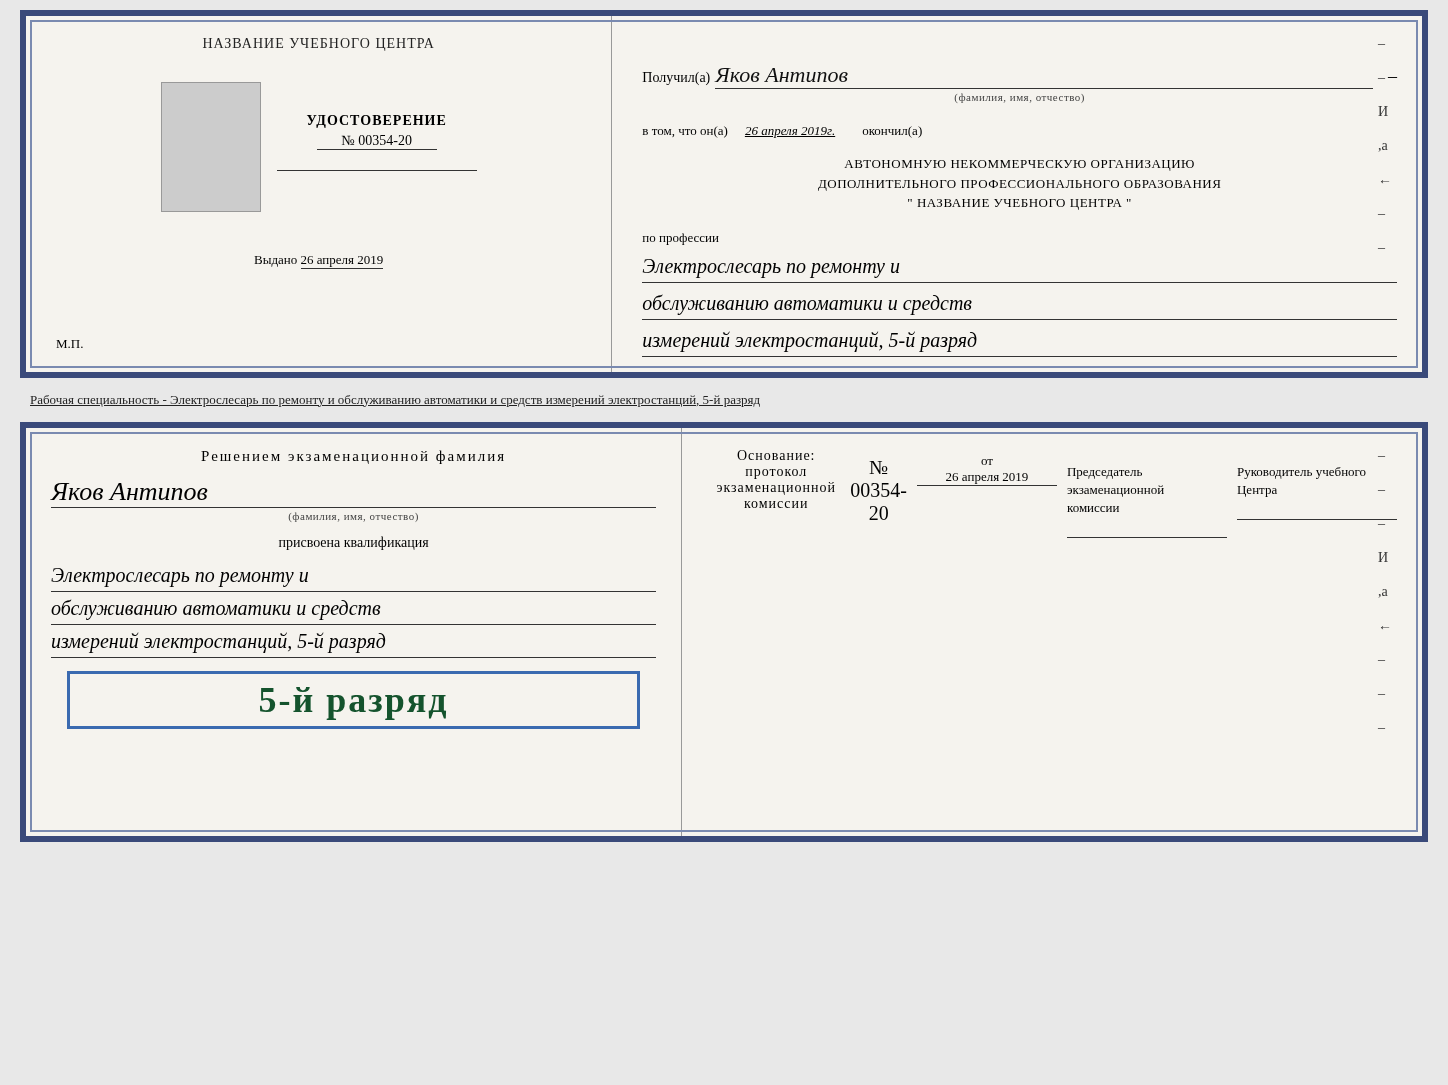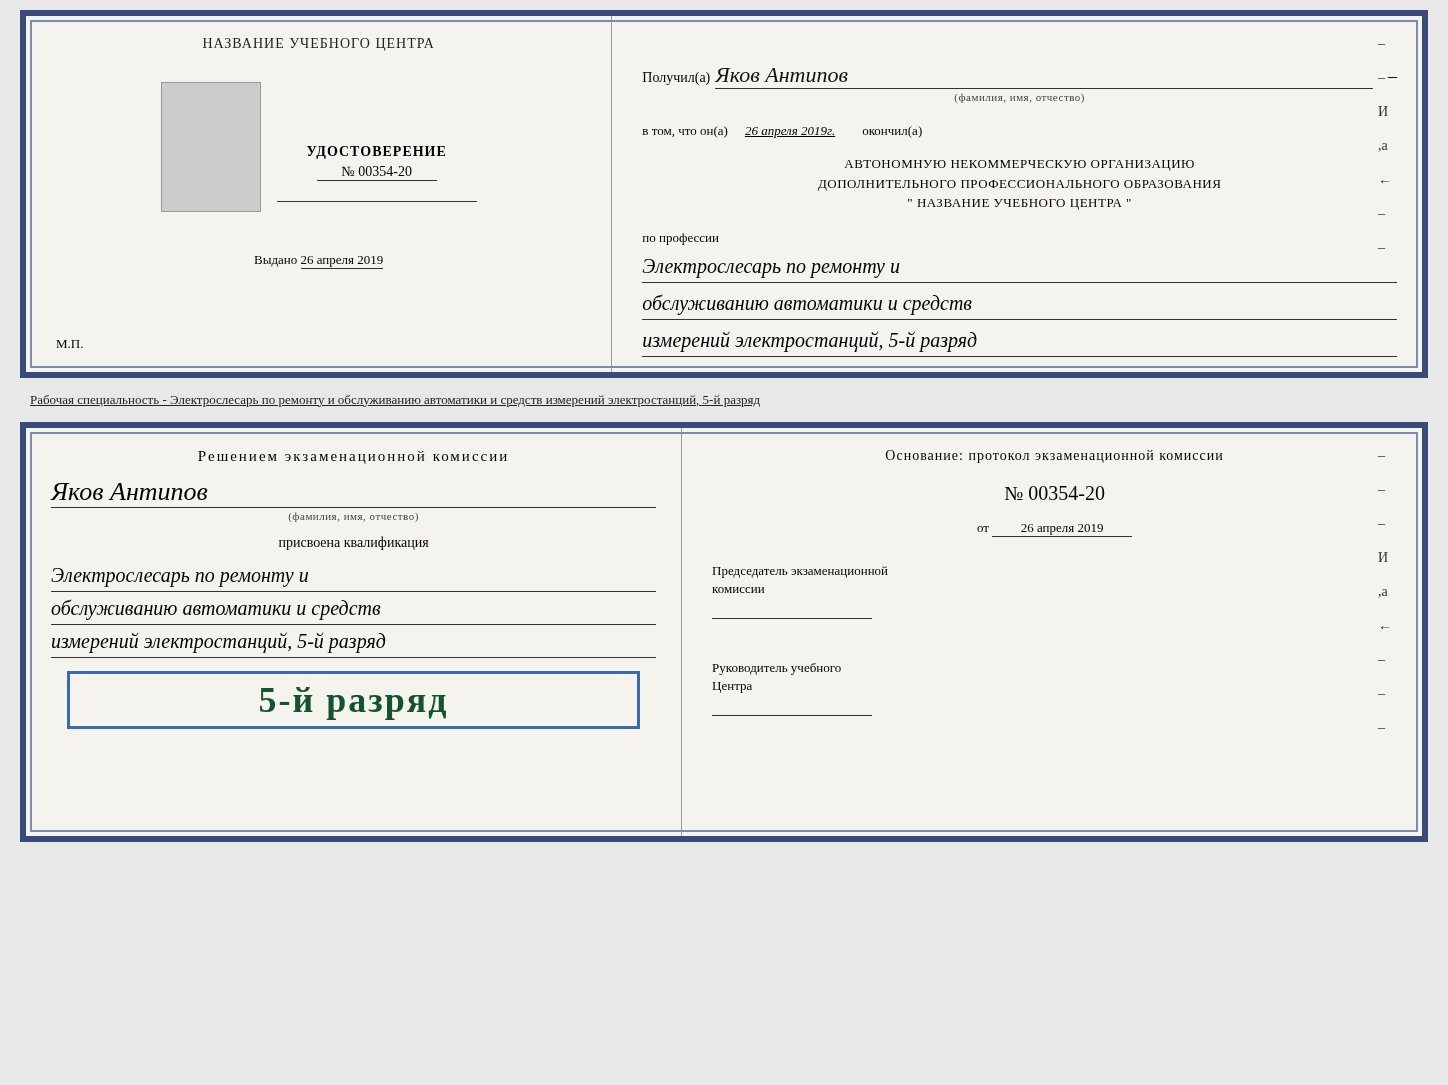--- a/index.html
+++ b/index.html
@@ -219,21 +219,21 @@
       border-right: 1px solid #999;
       display: flex;
       flex-direction: column;
       gap: 8px;
     }
 
     .bottom-right {
       width: 53%;
       padding: 20px 25px 20px 30px;
       display: flex;
-      flex-direction: column;
+      flex-direction: row;
       gap: 10px;
       position: relative;
     }
 
     .resheniem-title {
       font-size: 15px;
       letter-spacing: 2px;
       text-align: center;
       font-weight: normal;
     }
@@ -347,21 +347,21 @@
 </head>
 <body>
 
 <div class="document-container">
 
   <div class="top-cert">
 
     <div class="cert-left">
       <div class="center-title">НАЗВАНИЕ УЧЕБНОГО ЦЕНТРА</div>
 
-      <div style="display:flex; gap:16px; align-items:flex-end; margin: 10px 0;">
+      <div style="display:flex; gap:16px; align-items:center; margin: 10px 0;">
         <div class="photo-placeholder"></div>
         <div>
           <div class="udost-block">
             <div class="udost-title">УДОСТОВЕРЕНИЕ</div>
             <div class="udost-num">№ 00354-20</div>
           </div>
           <div style="border-bottom:1px solid #333; width:200px; margin: 20px 0;"></div>
         </div>
       </div>
 
@@ -415,21 +415,21 @@
     </div>
   </div>
 
   <div class="separator-text">
     <span>Рабочая специальность - Электрослесарь по ремонту и обслуживанию автоматики и средств измерений электростанций, 5-й разряд</span>
   </div>
 
   <div class="bottom-cert">
 
     <div class="bottom-left">
-      <div class="resheniem-title">Решением экзаменационной комиссии</div>
+      <div class="resheniem-title">Решением экзаменационной фамилия</div>
 
       <div>
         <span class="person-name-large">Яков Антипов</span>
         <div class="fio-hint">(фамилия, имя, отчество)</div>
       </div>
 
       <div class="prisvoena-line">присвоена квалификация</div>
 
       <div>
         <span class="qualification-text">Электрослесарь по ремонту и</span>

